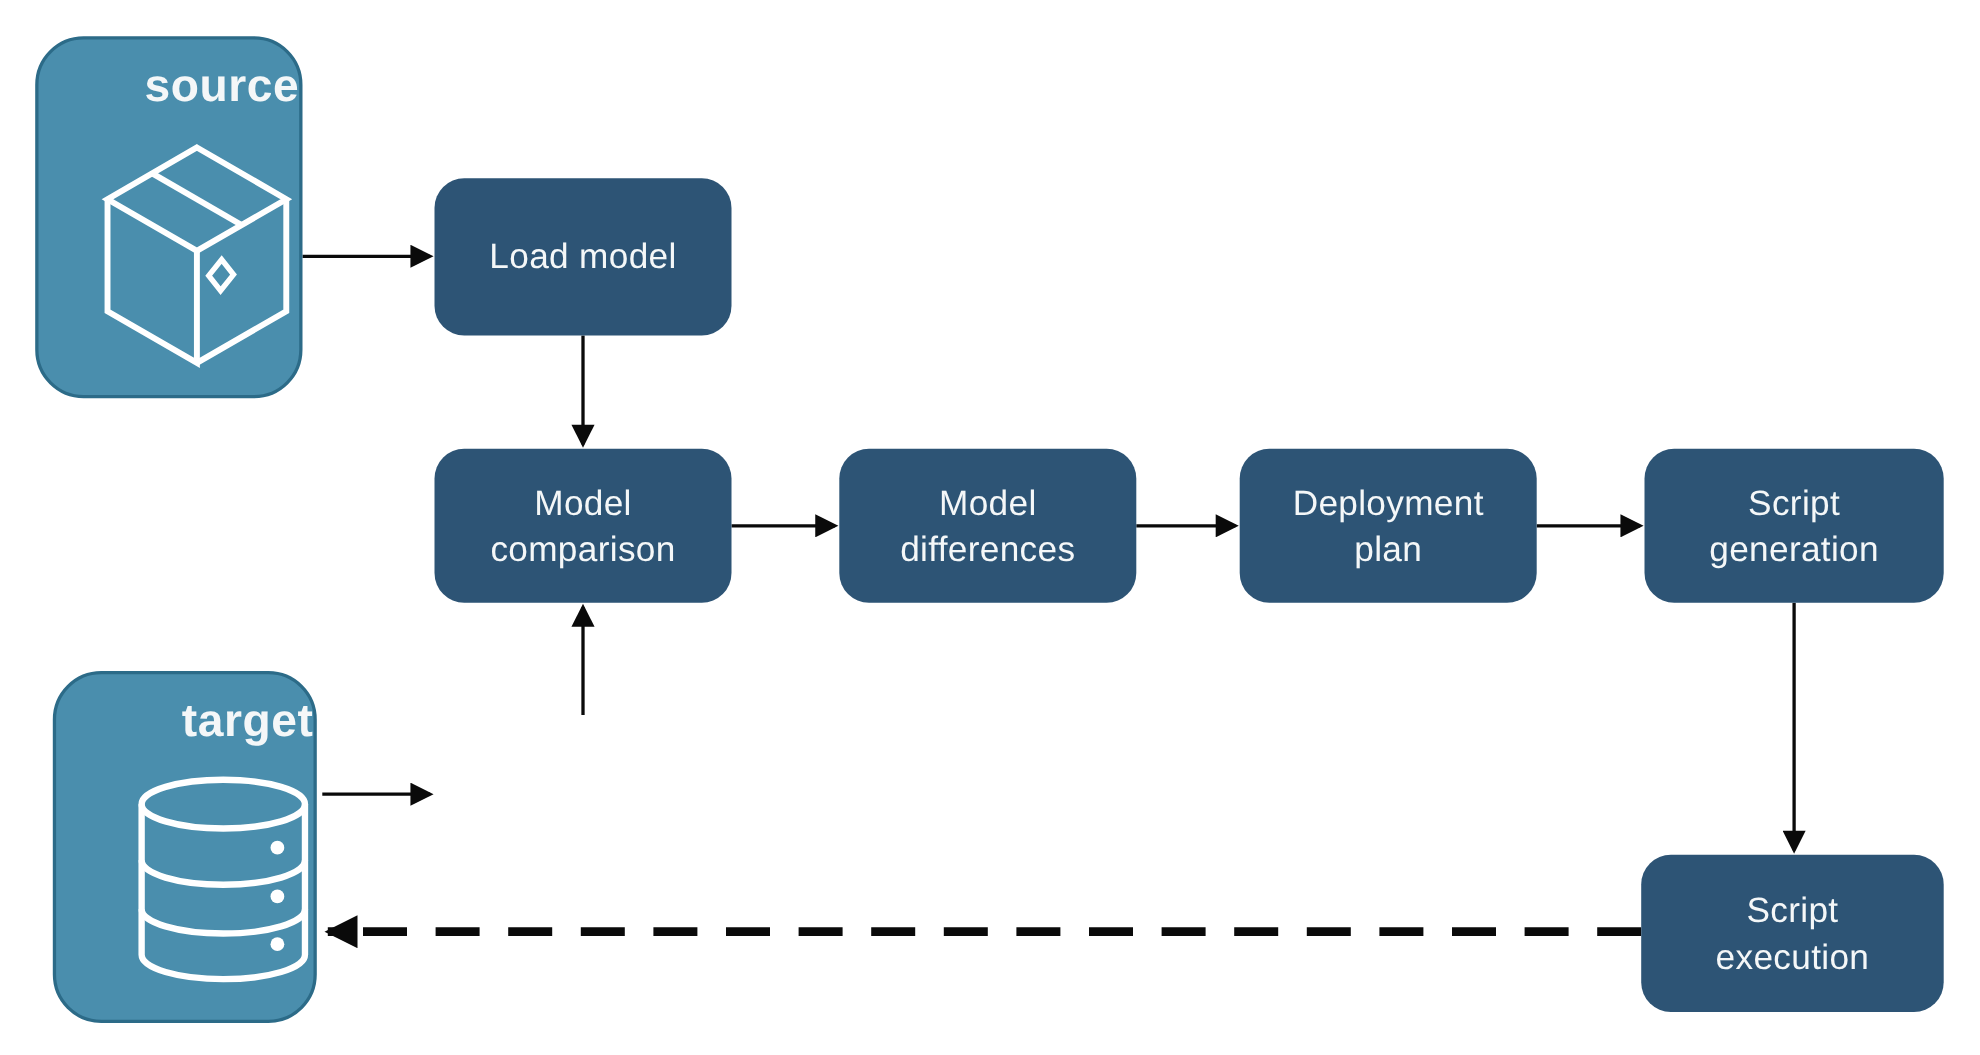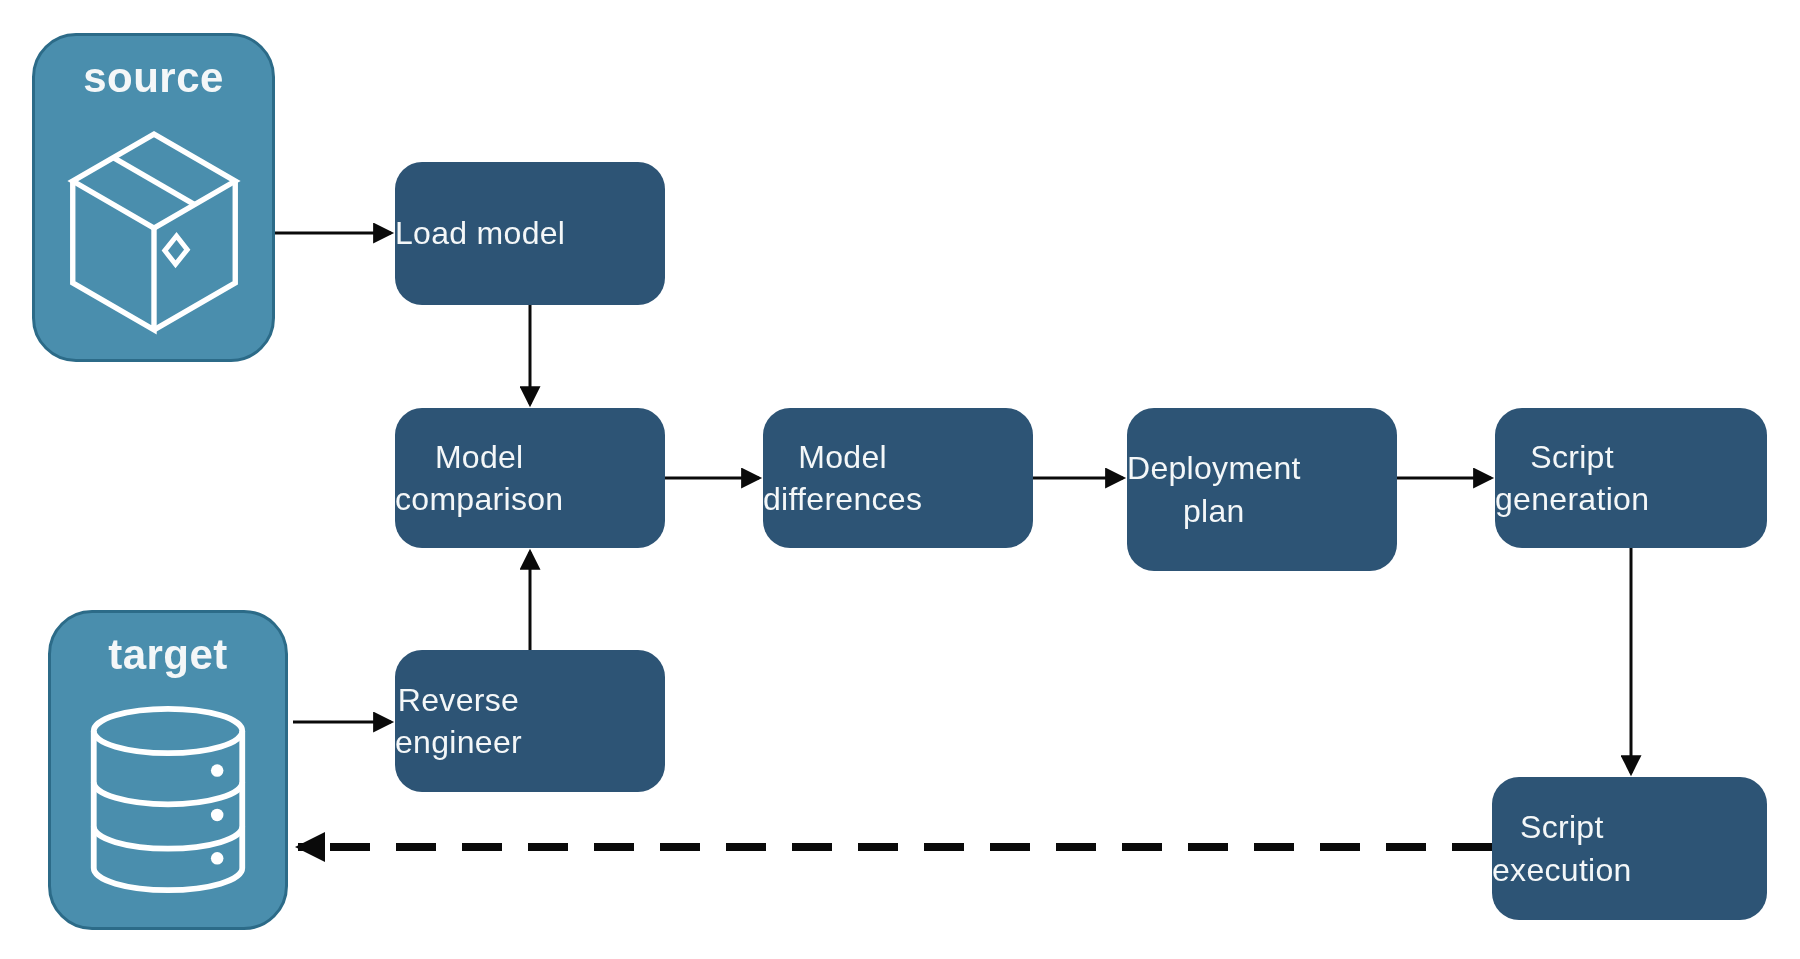--- a/index.html
+++ b/index.html
@@ -21,38 +21,39 @@
   .edge-solid { stroke-width: 3; }
   .edge-dashed { stroke-width: 8; stroke-dasharray: 40 26; }
   .marker-fill { fill: var(--arrow, #0a0a0a); }
 
   .step {
     position: absolute;
     background: var(--step-fill, #2d5475);
     border-radius: 27px;
     display: flex;
     align-items: center;
+    justify-content: center;
     text-align: center;
   }
   .step-label {
     color: var(--text, #f4f7f8);
     font-size: 32px;
     line-height: 1.32;
     letter-spacing: 0.3px;
     white-space: pre-line;
   }
   .endpoint {
     position: absolute;
     background: var(--endpoint-fill, #4a8ead);
     border: 3px solid var(--endpoint-border, #2c6b88);
     border-radius: 44px;
     box-sizing: border-box;
     display: flex;
     flex-direction: column;
-    align-items: center;
+    align-items: flex-end;
   }
   .ep-label {
     color: var(--text, #ffffff);
     font-weight: bold;
     font-size: 42px;
     letter-spacing: 0.5px;
     margin-top: 18px;
   }
   .ep-icon { display: block; }
   .ep-icon.package { margin-top: 26px; }
@@ -114,33 +115,29 @@
   <div class="step" style="left:395px; top:408px; width:270px; height:140px;">
     <span class="step-label">Model
 comparison</span>
   </div>
 
   <div class="step" style="left:763px; top:408px; width:270px; height:140px;">
     <span class="step-label">Model
 differences</span>
   </div>
 
-  <div class="step" style="left:1127px; top:408px; width:270px; height:163px;">
+  <div class="step" style="left:1127px; top:408px; width:270px; height:140px;">
     <span class="step-label">Deployment
 plan</span>
   </div>
 
   <div class="step" style="left:1495px; top:408px; width:272px; height:140px;">
     <span class="step-label">Script
 generation</span>
   </div>
 
-  <div class="step" style="left:395px; top:650px; width:270px; height:142px;">
-    <span class="step-label">Reverse
-engineer</span>
-  </div>
 
   <div class="step" style="left:1492px; top:777px; width:275px; height:143px;">
     <span class="step-label">Script
 execution</span>
   </div>
 
 </div>
 
 </body></html>

